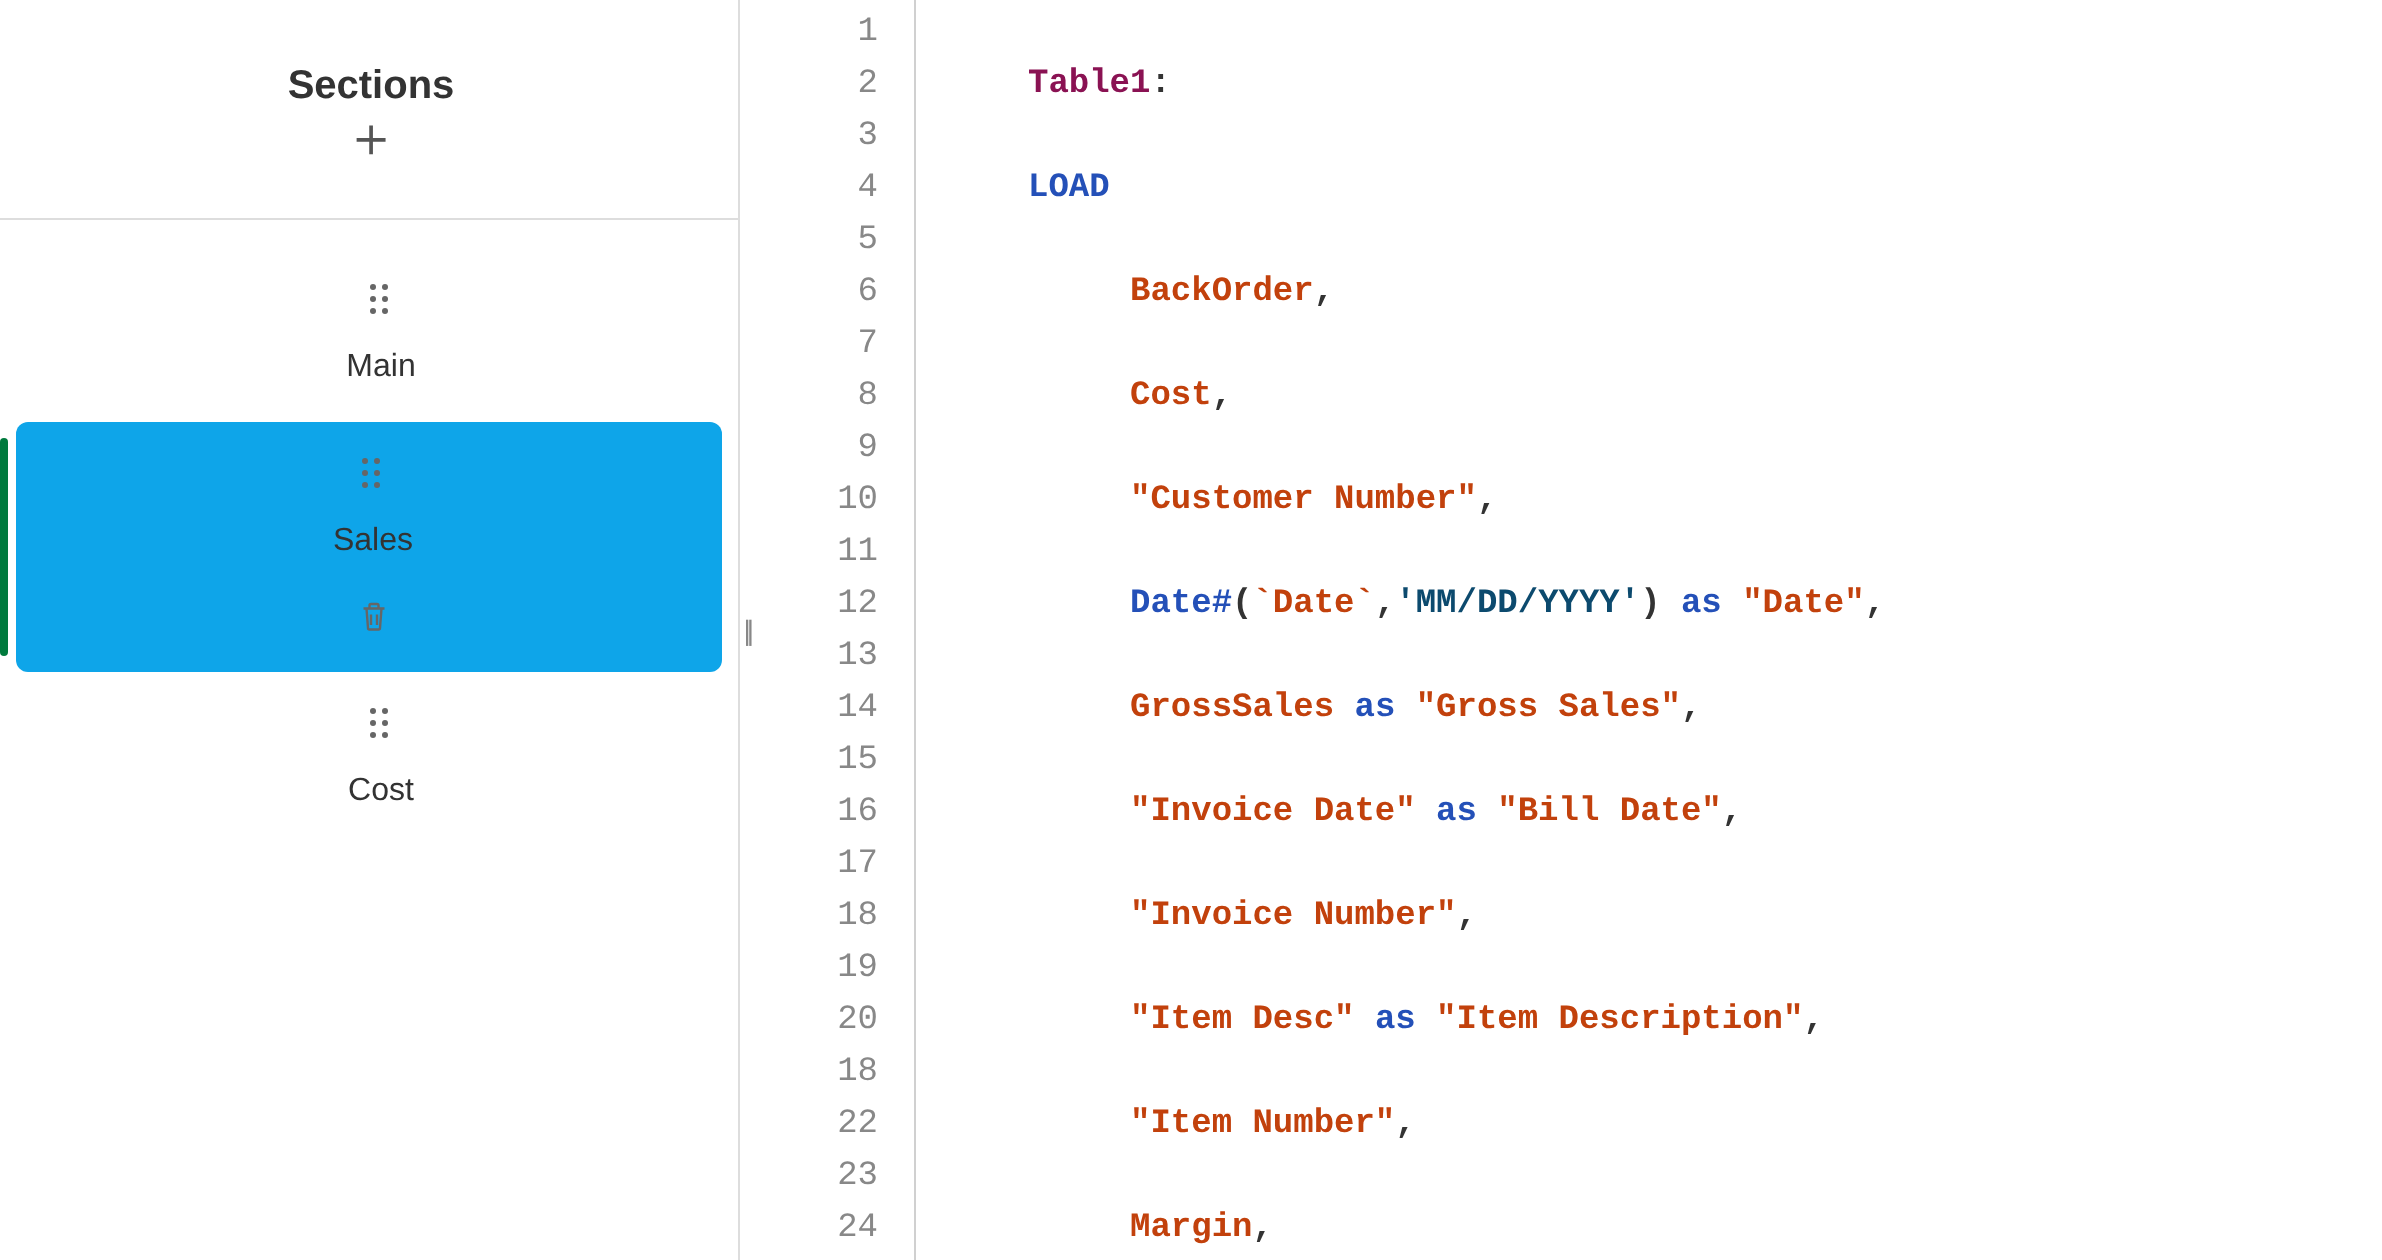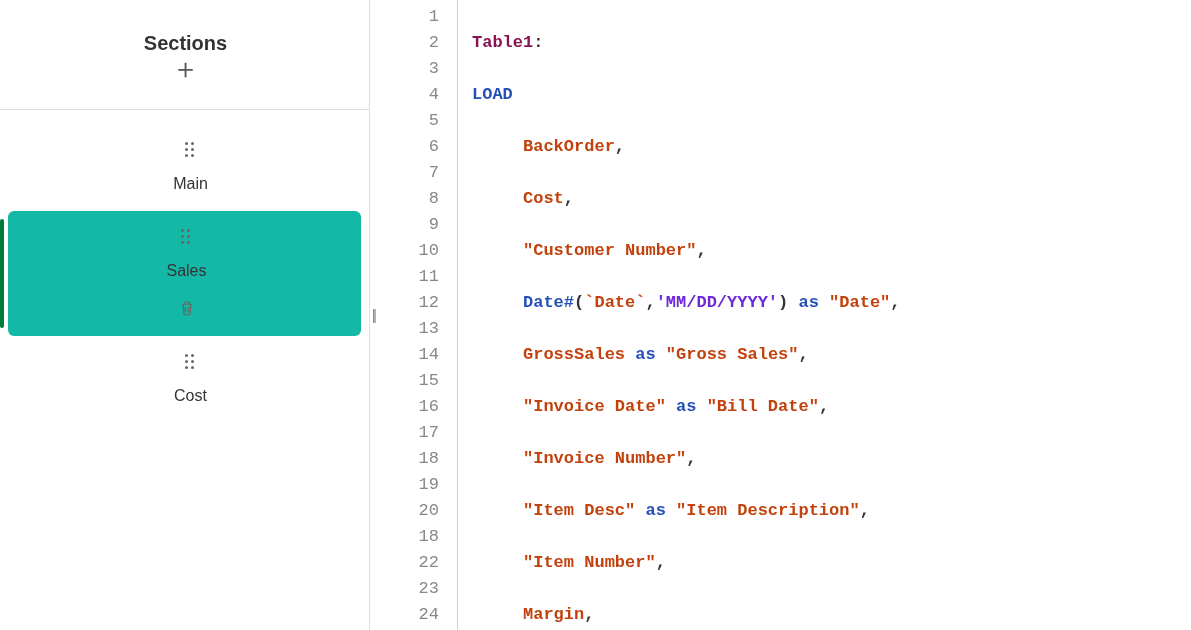--- a/index.html
+++ b/index.html
@@ -4,38 +4,38 @@
 <style>
   * { box-sizing: border-box; margin: 0; padding: 0; }
   html, body { width: 1191px; height: 630px; font-family: -apple-system, BlinkMacSystemFont, "Segoe UI", Arial, sans-serif; background: #fff; color: #333; overflow: hidden; }
   .app { display: flex; width: 100%; height: 100%; }
   .sidebar { width: 370px; border-right: 1px solid #ddd; display: flex; flex-direction: column; position: relative; }
   .sidebar-header { display: flex; align-items: center; justify-content: space-between; padding: 32px 24px 26px 26px; border-bottom: 1px solid #ddd; flex-direction: column; }
   .sidebar-title { font-size: 20px; font-weight: 600; color: #333; }
   .add-btn { font-size: 28px; color: #555; cursor: pointer; line-height: 1; user-select: none; }
   .section-list { padding-top: 14px; }
   .section-item { display: flex; align-items: center; gap: 18px; padding: 18px 22px 18px 34px; font-size: 16px; color: #333; cursor: pointer; position: relative; flex-direction: column; }
-  .section-item.active { background: #14b8a6; border-radius: 6px; margin: 0 8px; padding-left: 26px; }
+  .section-item.active { background: #0ea5e9; border-radius: 6px; margin: 0 8px; padding-left: 26px; }
   .section-item.active::before { content: ""; position: absolute; left: -8px; top: 8px; bottom: 8px; width: 4px; background: #007a3d; border-radius: 2px; }
   .drag-handle { display: inline-flex; flex-direction: column; gap: 3px; width: 12px; }
   .drag-handle-row { display: flex; gap: 3px; }
   .drag-dot { width: 3px; height: 3px; background: #666; border-radius: 50%; }
   .section-label { flex: 1; }
   .delete-btn { color: #666; cursor: pointer; display: inline-flex; }
   .delete-btn svg { width: 18px; height: 20px; }
   .splitter { position: absolute; right: -6px; top: 50%; transform: translateY(-50%); color: #888; font-size: 14px; letter-spacing: -2px; user-select: none; cursor: col-resize; }
   .editor { flex: 1; display: flex; font-family: "Consolas", "Courier New", monospace; font-size: 17px; line-height: 26px; overflow: hidden; }
   .gutter { width: 88px; text-align: right; padding: 4px 18px 4px 0; color: #888; background: #fff; border-right: 1px solid #d0d0d0; user-select: none; }
   .gutter div { height: 26px; }
   .code { flex: 1; padding: 4px 0 4px 14px; white-space: pre; font-weight: 600; }
-  .code-line { height: 26px; }
+  .code-line { height: 26px; margin-left: 42px; }
   .tok-id { color: #8a1253; }
   .tok-kw { color: #2450b8; }
   .tok-fld { color: #c2410c; }
-  .tok-str { color: #6d28d9; }
+  .tok-str { color: #0c4a6e; }
   .tok-punc { color: #333; }
   .tok-fn { color: #2450b8; }
 </style>
 </head>
 <body>
 
 <div class="app">
   <div class="sidebar">
     <div class="sidebar-header">
       <div class="sidebar-title">Sections</div>

